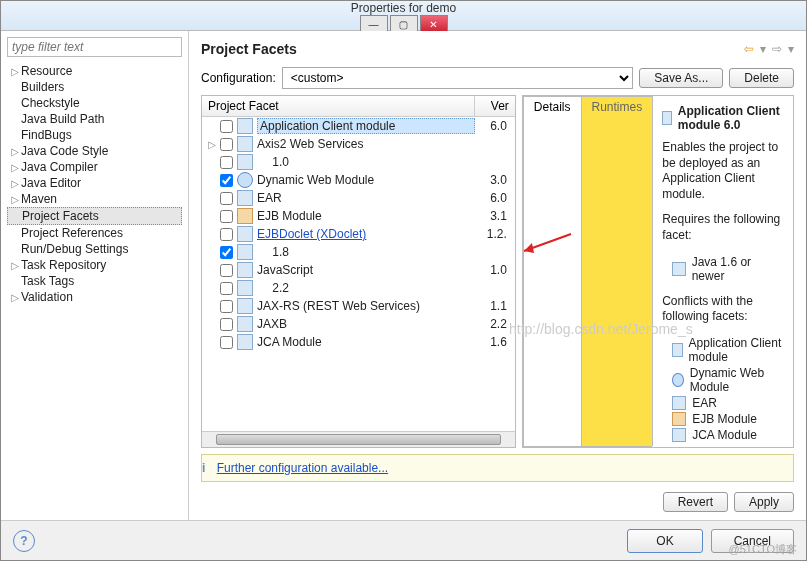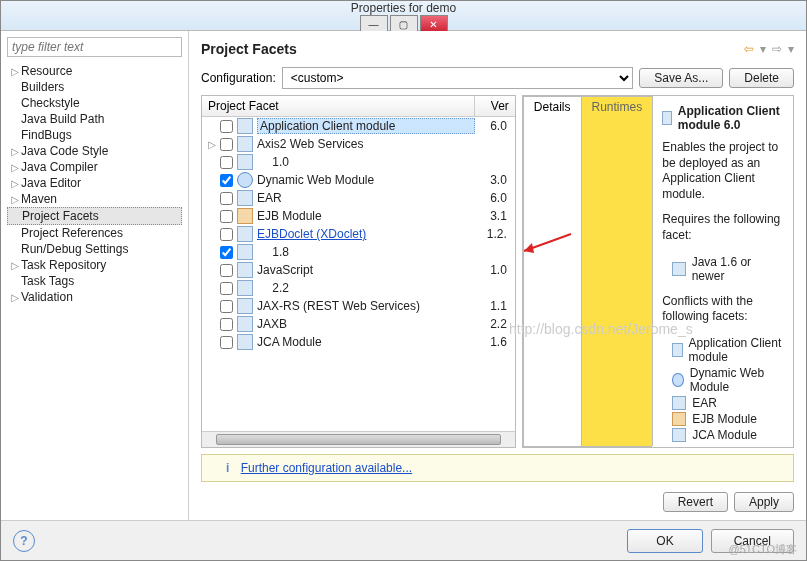--- a/index.html
+++ b/index.html
@@ -47,21 +47,21 @@
 .tabrow { display: flex; border-bottom: 1px solid #bbb; background: #f4f4f4; }
 .tab { padding: 3px 10px; border: 1px solid #bbb; border-bottom: none; background: #fff; margin-right: -1px; cursor: pointer; }
 .tab.inact { background: #fde047; color: #666; }
 .detbody { flex: 1; padding: 8px 10px 4px 10px; overflow: hidden; color: #222; }
 .dettitle { font-weight: bold; margin-bottom: 8px; display: flex; align-items: center; gap: 6px; }
 .det-p { margin-bottom: 10px; line-height: 1.3; }
 .det-list .li { display: flex; align-items: center; gap: 6px; padding: 1px 0 1px 10px; }
 .smicon { width: 14px; height: 14px; background: #d8e8f7; border: 1px solid #88aacc; }
 .smicon.ejb { background: #f5d8a8; border-color: #cc9a55; }
 .smicon.web { background: #c8e0f8; border-color: #5a8acc; border-radius: 50%; }
-.infobar { margin-top: 6px; border: 1px solid #d8d090; background: #fdfce8; padding: 6px 24px; color: #1a4fcc; }
+.infobar { margin-top: 6px; border: 1px solid #d8d090; background: #fdfce8; padding: 6px 0; color: #1a4fcc; }
 .infobar a { text-decoration: underline; cursor: pointer; }
 .btnrow { display: flex; justify-content: flex-end; gap: 6px; margin-top: 10px; }
 .footer { border-top: 1px solid #ccc; padding: 8px 12px; display: flex; align-items: center; }
 .help { width: 22px; height: 22px; border: 1.5px solid #5a8acc; border-radius: 50%; color: #5a8acc; display: flex; align-items: center; justify-content: center; font-weight: bold; cursor: pointer; }
 .watermark { position: absolute; left: 320px; top: 290px; color: #ccc; font-size: 14px; pointer-events: none; }
 .footer-wm { position: absolute; right: 10px; bottom: 4px; color: #aaa; font-size: 11px; pointer-events: none; }
 .arrow-overlay { position: absolute; left: 327px; top: 200px; pointer-events: none; }
 </style>
 </head>
 <body>

